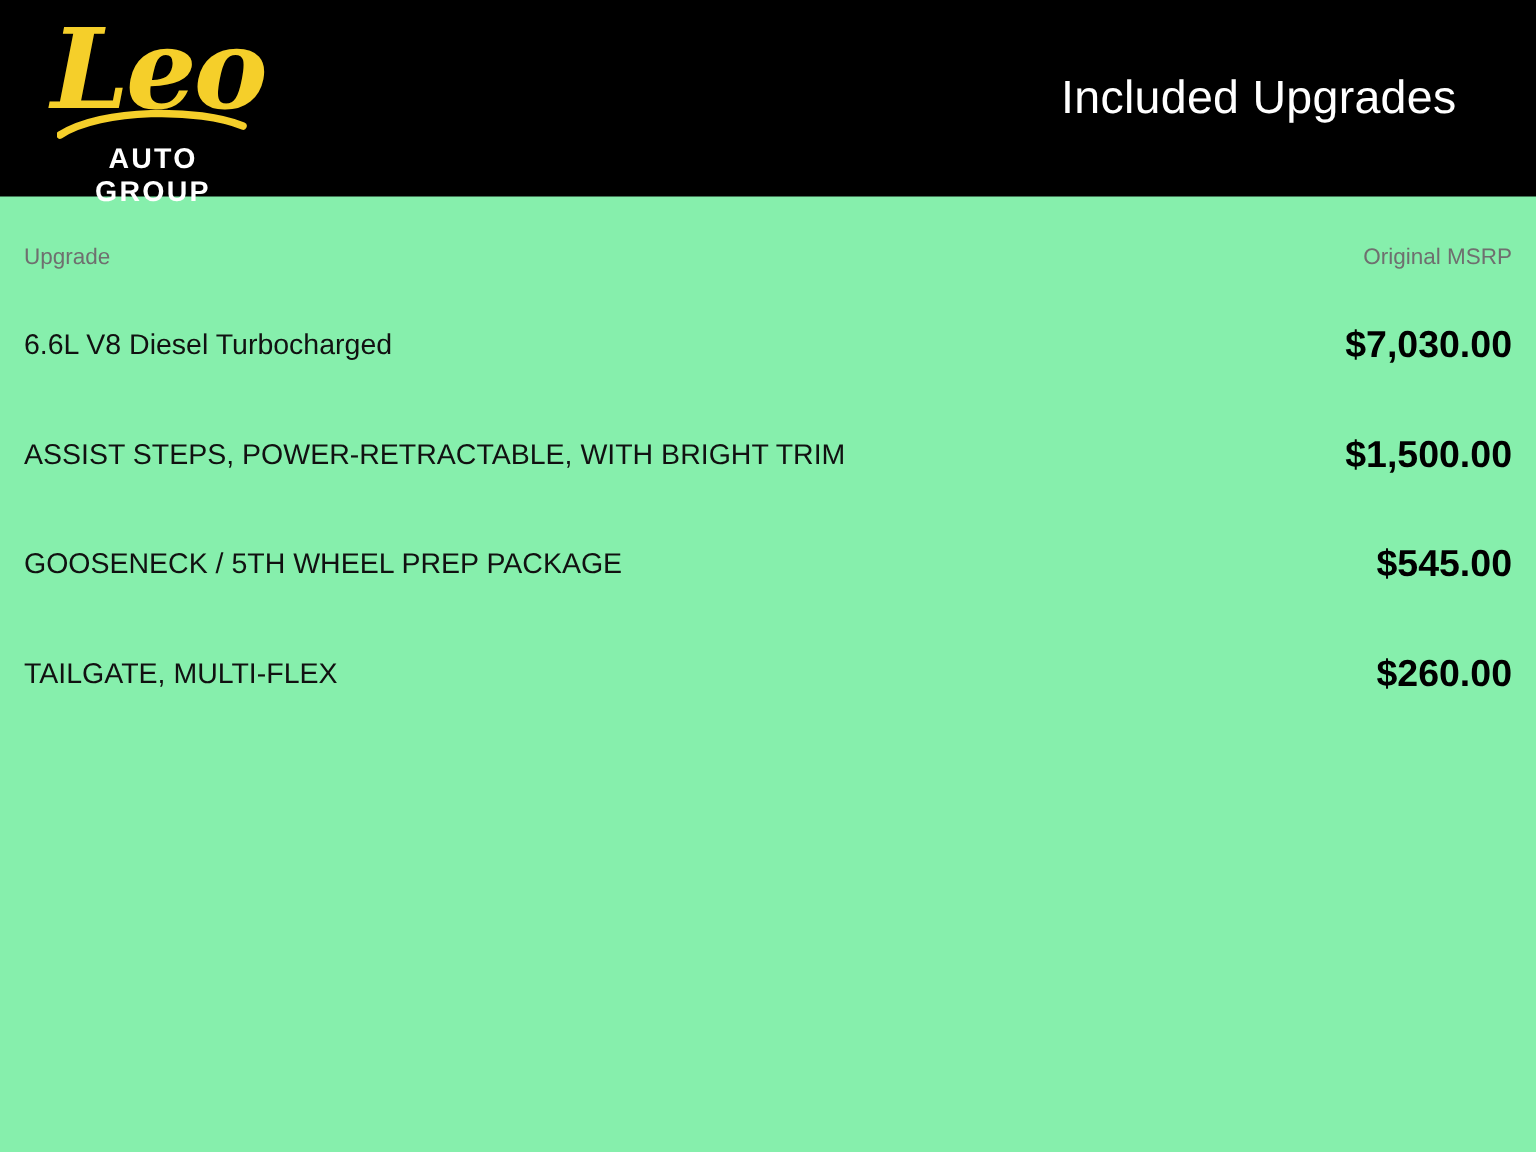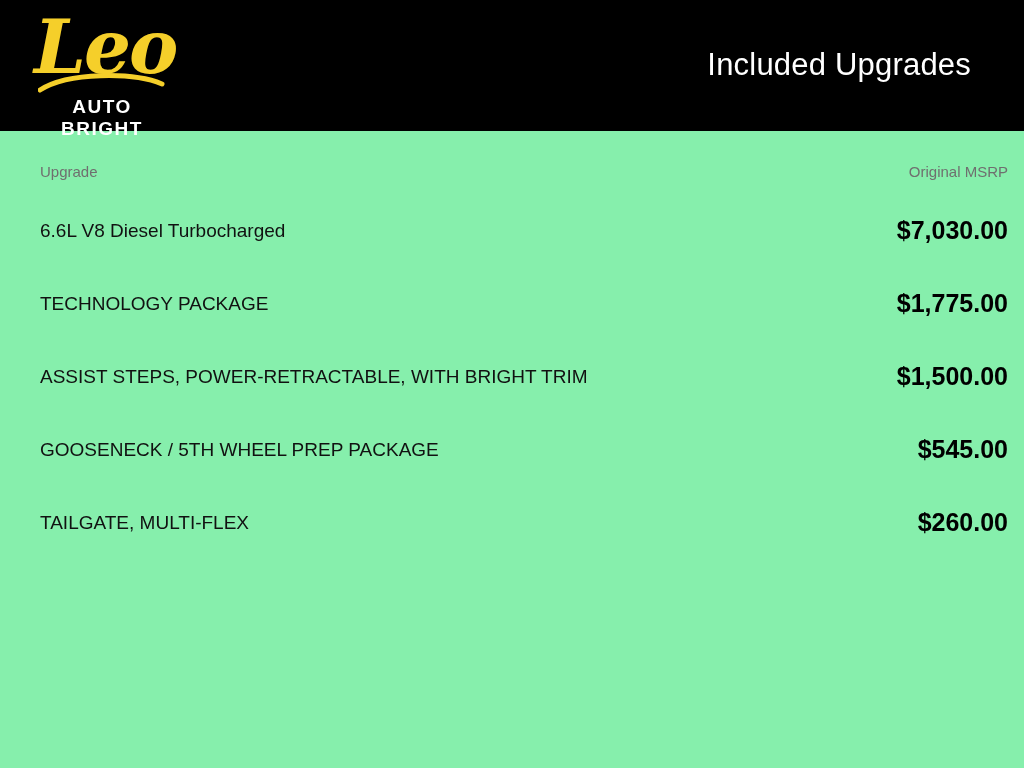--- a/index.html
+++ b/index.html
@@ -77,21 +77,20 @@
     color: #ffffff;
     font-weight: normal;
     letter-spacing: 0.2px;
   }
 
   
   .content {
     flex: 1 1 auto;
     padding: 0 16px;
     box-sizing: border-box;
-    margin-left: 24px;
   }
   table.upgrades {
     width: 100%;
     border-collapse: collapse;
     table-layout: fixed;
   }
   table.upgrades th {
     font-weight: normal;
     font-size: 15px;
     color: #6f6f6f;
@@ -134,41 +133,37 @@
 <body>
 
 <div class="page">
 
   <div class="header">
     <div class="logo">
       <div class="logo-wordmark">Leo</div>
       <svg class="logo-swoosh" viewBox="0 0 128 26" xmlns="http://www.w3.org/2000/svg">
         <path d="M2 20 C 30 2, 95 2, 124 14" stroke="#f5cf2a" stroke-width="5" fill="none" stroke-linecap="round"></path>
       </svg>
-      <div class="logo-sub">AUTO BRIGHT</div>
+      <div class="logo-sub">AUTO GROUP</div>
     </div>
     <div class="header-title">Included Upgrades</div>
   </div>
 
   <div class="content">
     <table class="upgrades">
       <thead>
         <tr>
           <th class="col-upgrade">Upgrade</th>
           <th class="col-msrp">Original MSRP</th>
         </tr>
       </thead>
       <tbody>
         <tr>
           <td class="name">6.6L V8 Diesel Turbocharged</td>
           <td class="price">$7,030.00</td>
-        </tr>
-        <tr>
-          <td class="name">TECHNOLOGY PACKAGE</td>
-          <td class="price">$1,775.00</td>
         </tr>
         <tr>
           <td class="name">ASSIST STEPS, POWER-RETRACTABLE, WITH BRIGHT TRIM</td>
           <td class="price">$1,500.00</td>
         </tr>
         <tr>
           <td class="name">GOOSENECK / 5TH WHEEL PREP PACKAGE</td>
           <td class="price">$545.00</td>
         </tr>
         <tr>

